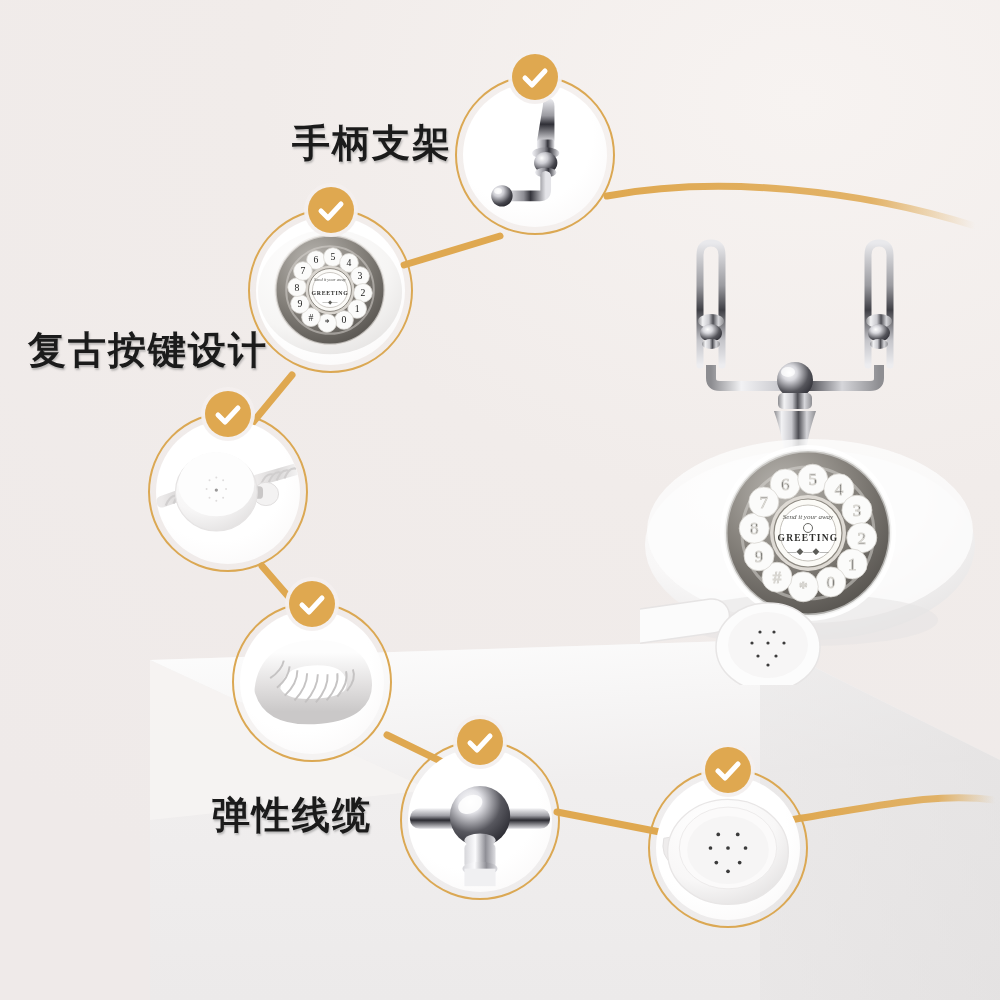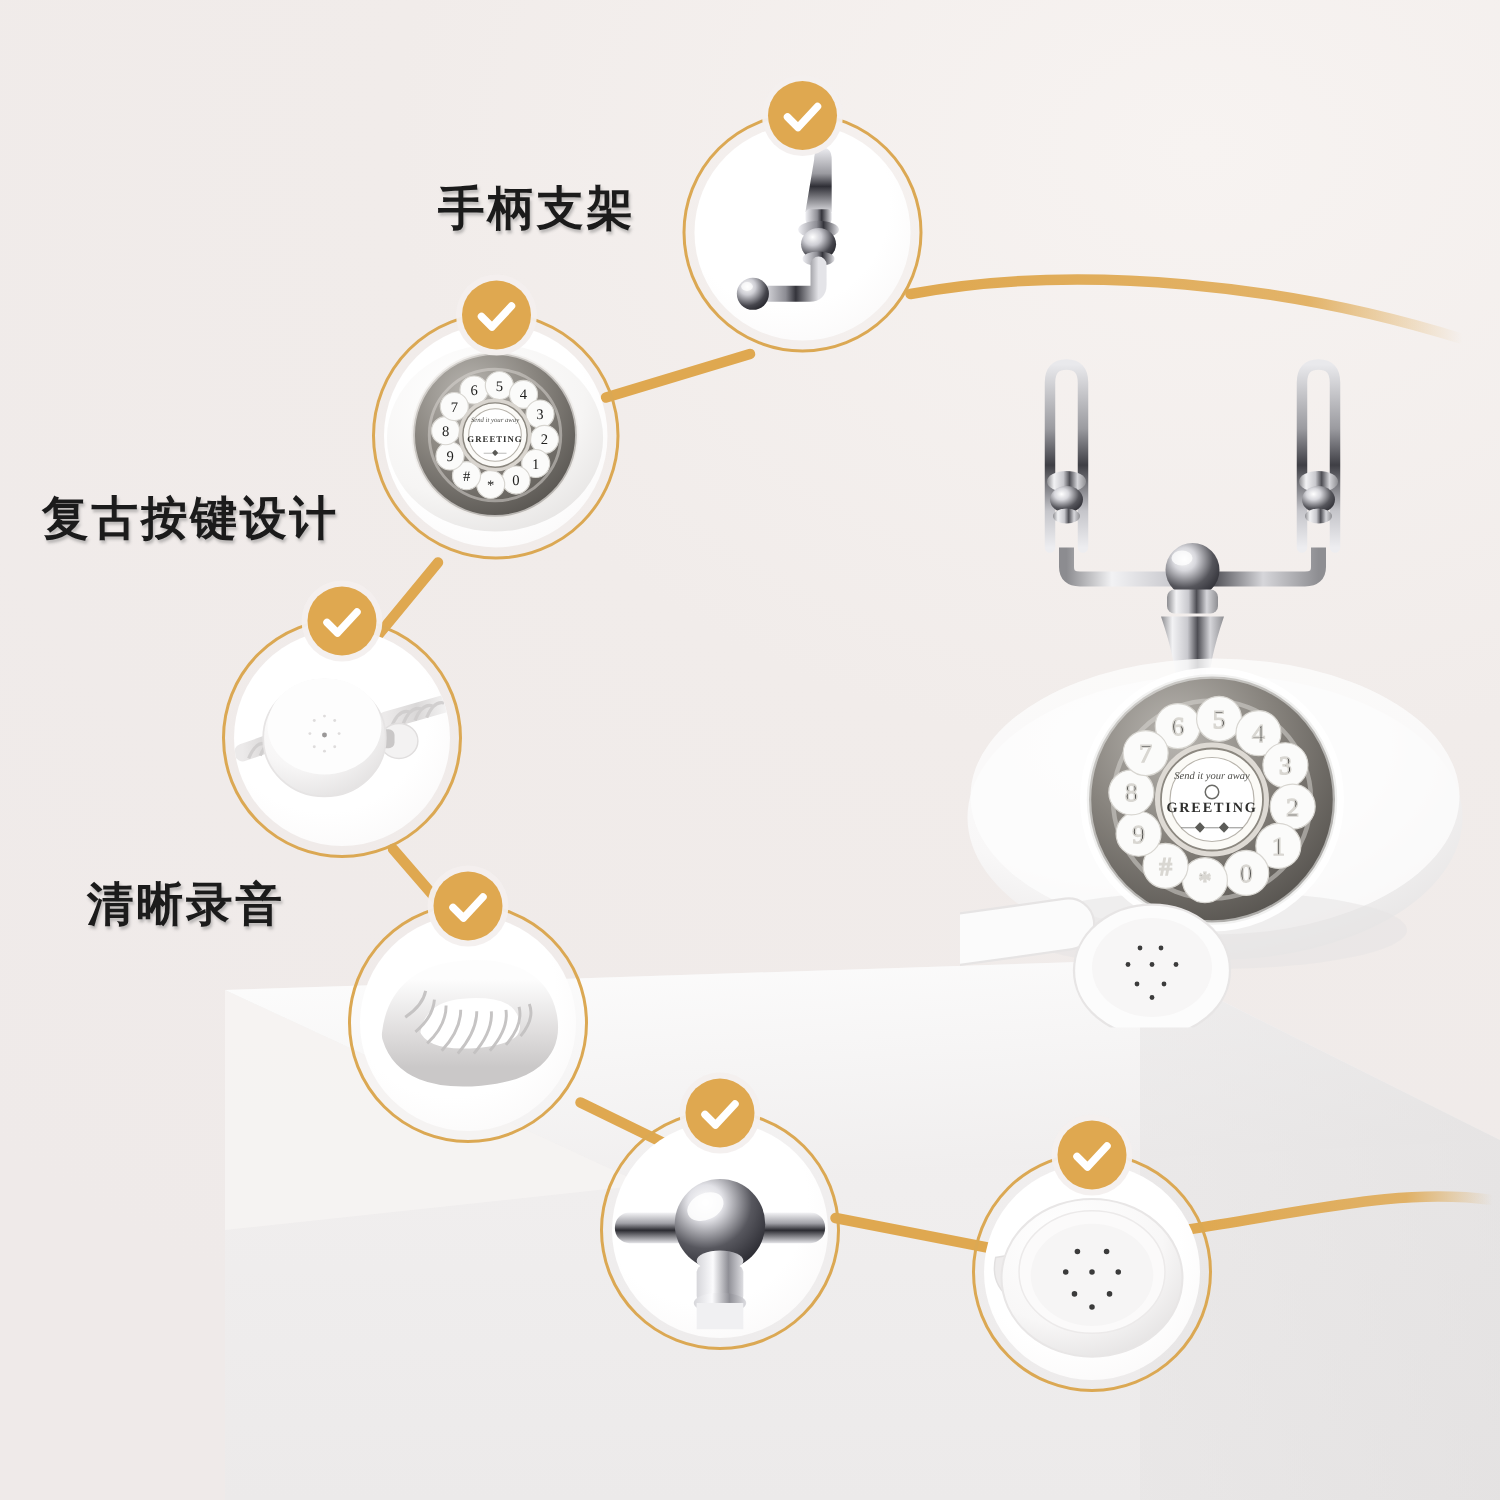--- a/index.html
+++ b/index.html
@@ -46,21 +46,21 @@
     box-shadow:0 0 0 4px rgba(243,239,238,.95);
     z-index:6;
   }
   .badge svg{ position:absolute; inset:0; width:100%; height:100%; }
 
   
   .label{
     position:absolute;
     font-family:"Liberation Serif", serif;
     font-weight:700;
-    font-size:31px;
+    font-size:38px;
     letter-spacing:2px;
     color:#1b1b1b;
     white-space:nowrap;
     text-shadow:1px 2px 2px rgba(120,120,120,.45);
     z-index:7;
   }
 
   
   .product{ position:absolute; left:640px; top:215px; width:360px; height:470px; }
 </style>
@@ -385,21 +385,20 @@
             <circle cx="69" cy="62" r="1"></circle>
           <circle cx="52" cy="71" r="1"></circle>
             <circle cx="72" cy="71" r="1"></circle>
           <circle cx="55" cy="80" r="1"></circle>
             <circle cx="62" cy="83" r="1"></circle>
             <circle cx="69" cy="80" r="1"></circle>
         </g>
       </svg>
     </div>
   </div>
-  <div class="label" style="left:58px; top:582px;">清晰录音</div>
 
   <div class="feature" style="left:232px; top:602px; width:160px; height:160px;">
     <div class="badge">
       <svg viewBox="0 0 46 46">
           <path d="M13 24 l7 7 l13 -14" fill="none" stroke="#fff" stroke-width="5" stroke-linecap="round" stroke-linejoin="round"></path>
         </svg>
     </div>
     <div class="disc">
       <svg viewBox="0 0 148 148">
         <defs>
@@ -417,20 +416,21 @@
             <path d="M56 93 q13 -14 13 -28"></path>
           <path d="M67 95 q13 -15 13 -29"></path>
             <path d="M78 95 q13 -15 12 -29"></path>
           <path d="M89 93 q13 -15 11 -28"></path>
             <path d="M100 89 q12 -14 9 -26"></path>
           <path d="M110 83 q10 -12 6 -22"></path>
         </g>
       </svg>
     </div>
   </div>
+  <div class="label" style="left:212px; top:790px;">弹性线缆</div>
 
   <div class="feature" style="left:400px; top:740px; width:160px; height:160px;">
     <div class="badge">
       <svg viewBox="0 0 46 46">
           <path d="M13 24 l7 7 l13 -14" fill="none" stroke="#fff" stroke-width="5" stroke-linecap="round" stroke-linejoin="round"></path>
         </svg>
     </div>
     <div class="disc">
       <svg viewBox="0 0 148 148">
         <defs>

